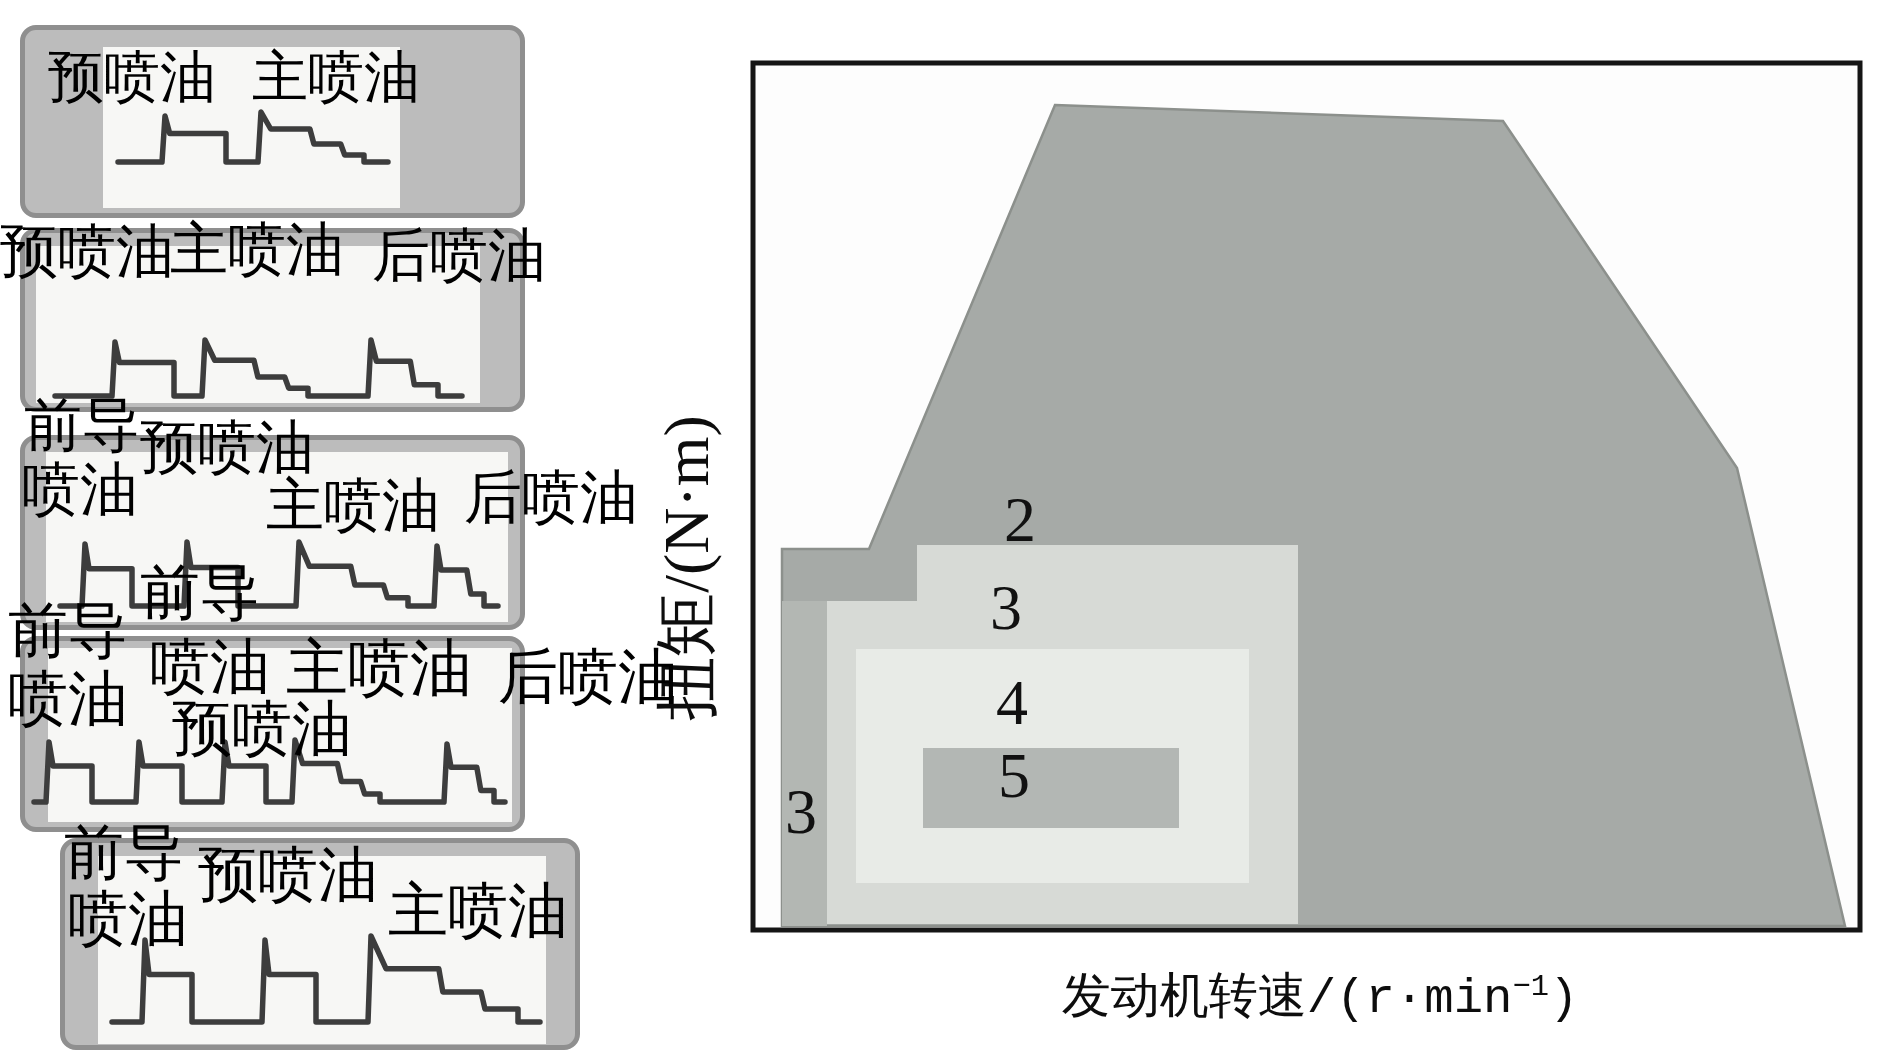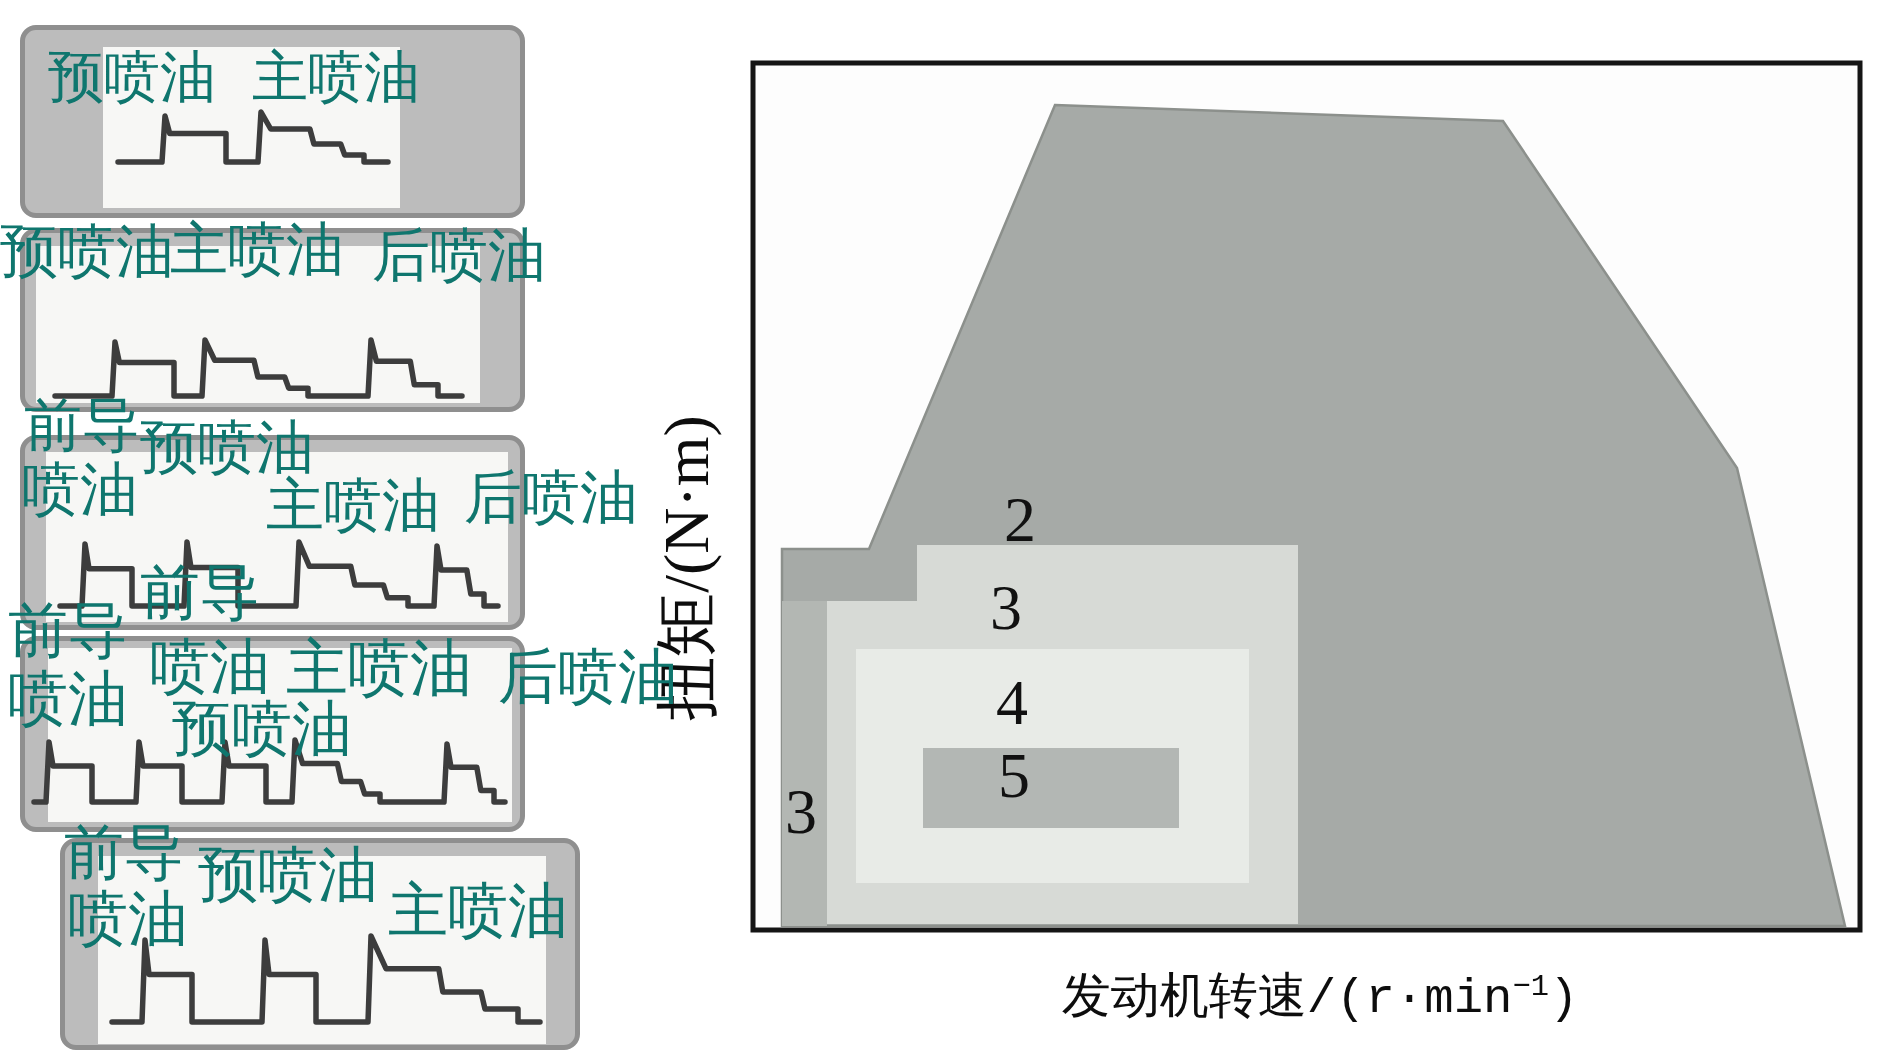--- a/index.html
+++ b/index.html
@@ -11,21 +11,21 @@
   .panel{
     position:absolute;box-sizing:border-box;
     border:5px solid #8f8f8f;border-radius:16px;
     background:#bcbcbc;
   }
   .panel-inner{
     position:absolute;background:#f7f7f5;
   }
   #overlay{position:absolute;left:0;top:0;pointer-events:none;}
   .cjk-label{
-    position:absolute;color:#0f766e;line-height:1.04;white-space:nowrap;
+    position:absolute;color:#000000;line-height:1.04;white-space:nowrap;
     font-family:"Liberation Serif","DejaVu Serif",serif;
   }
   .num-label{
     position:absolute;color:#111;transform:translate(-50%,-50%);
     font-size:64px;font-family:"Liberation Serif","DejaVu Serif",serif;
   }
   .axis-label{
     position:absolute;color:#0d0d0d;white-space:nowrap;
     font-family:"Liberation Serif","DejaVu Serif",serif;
   }

